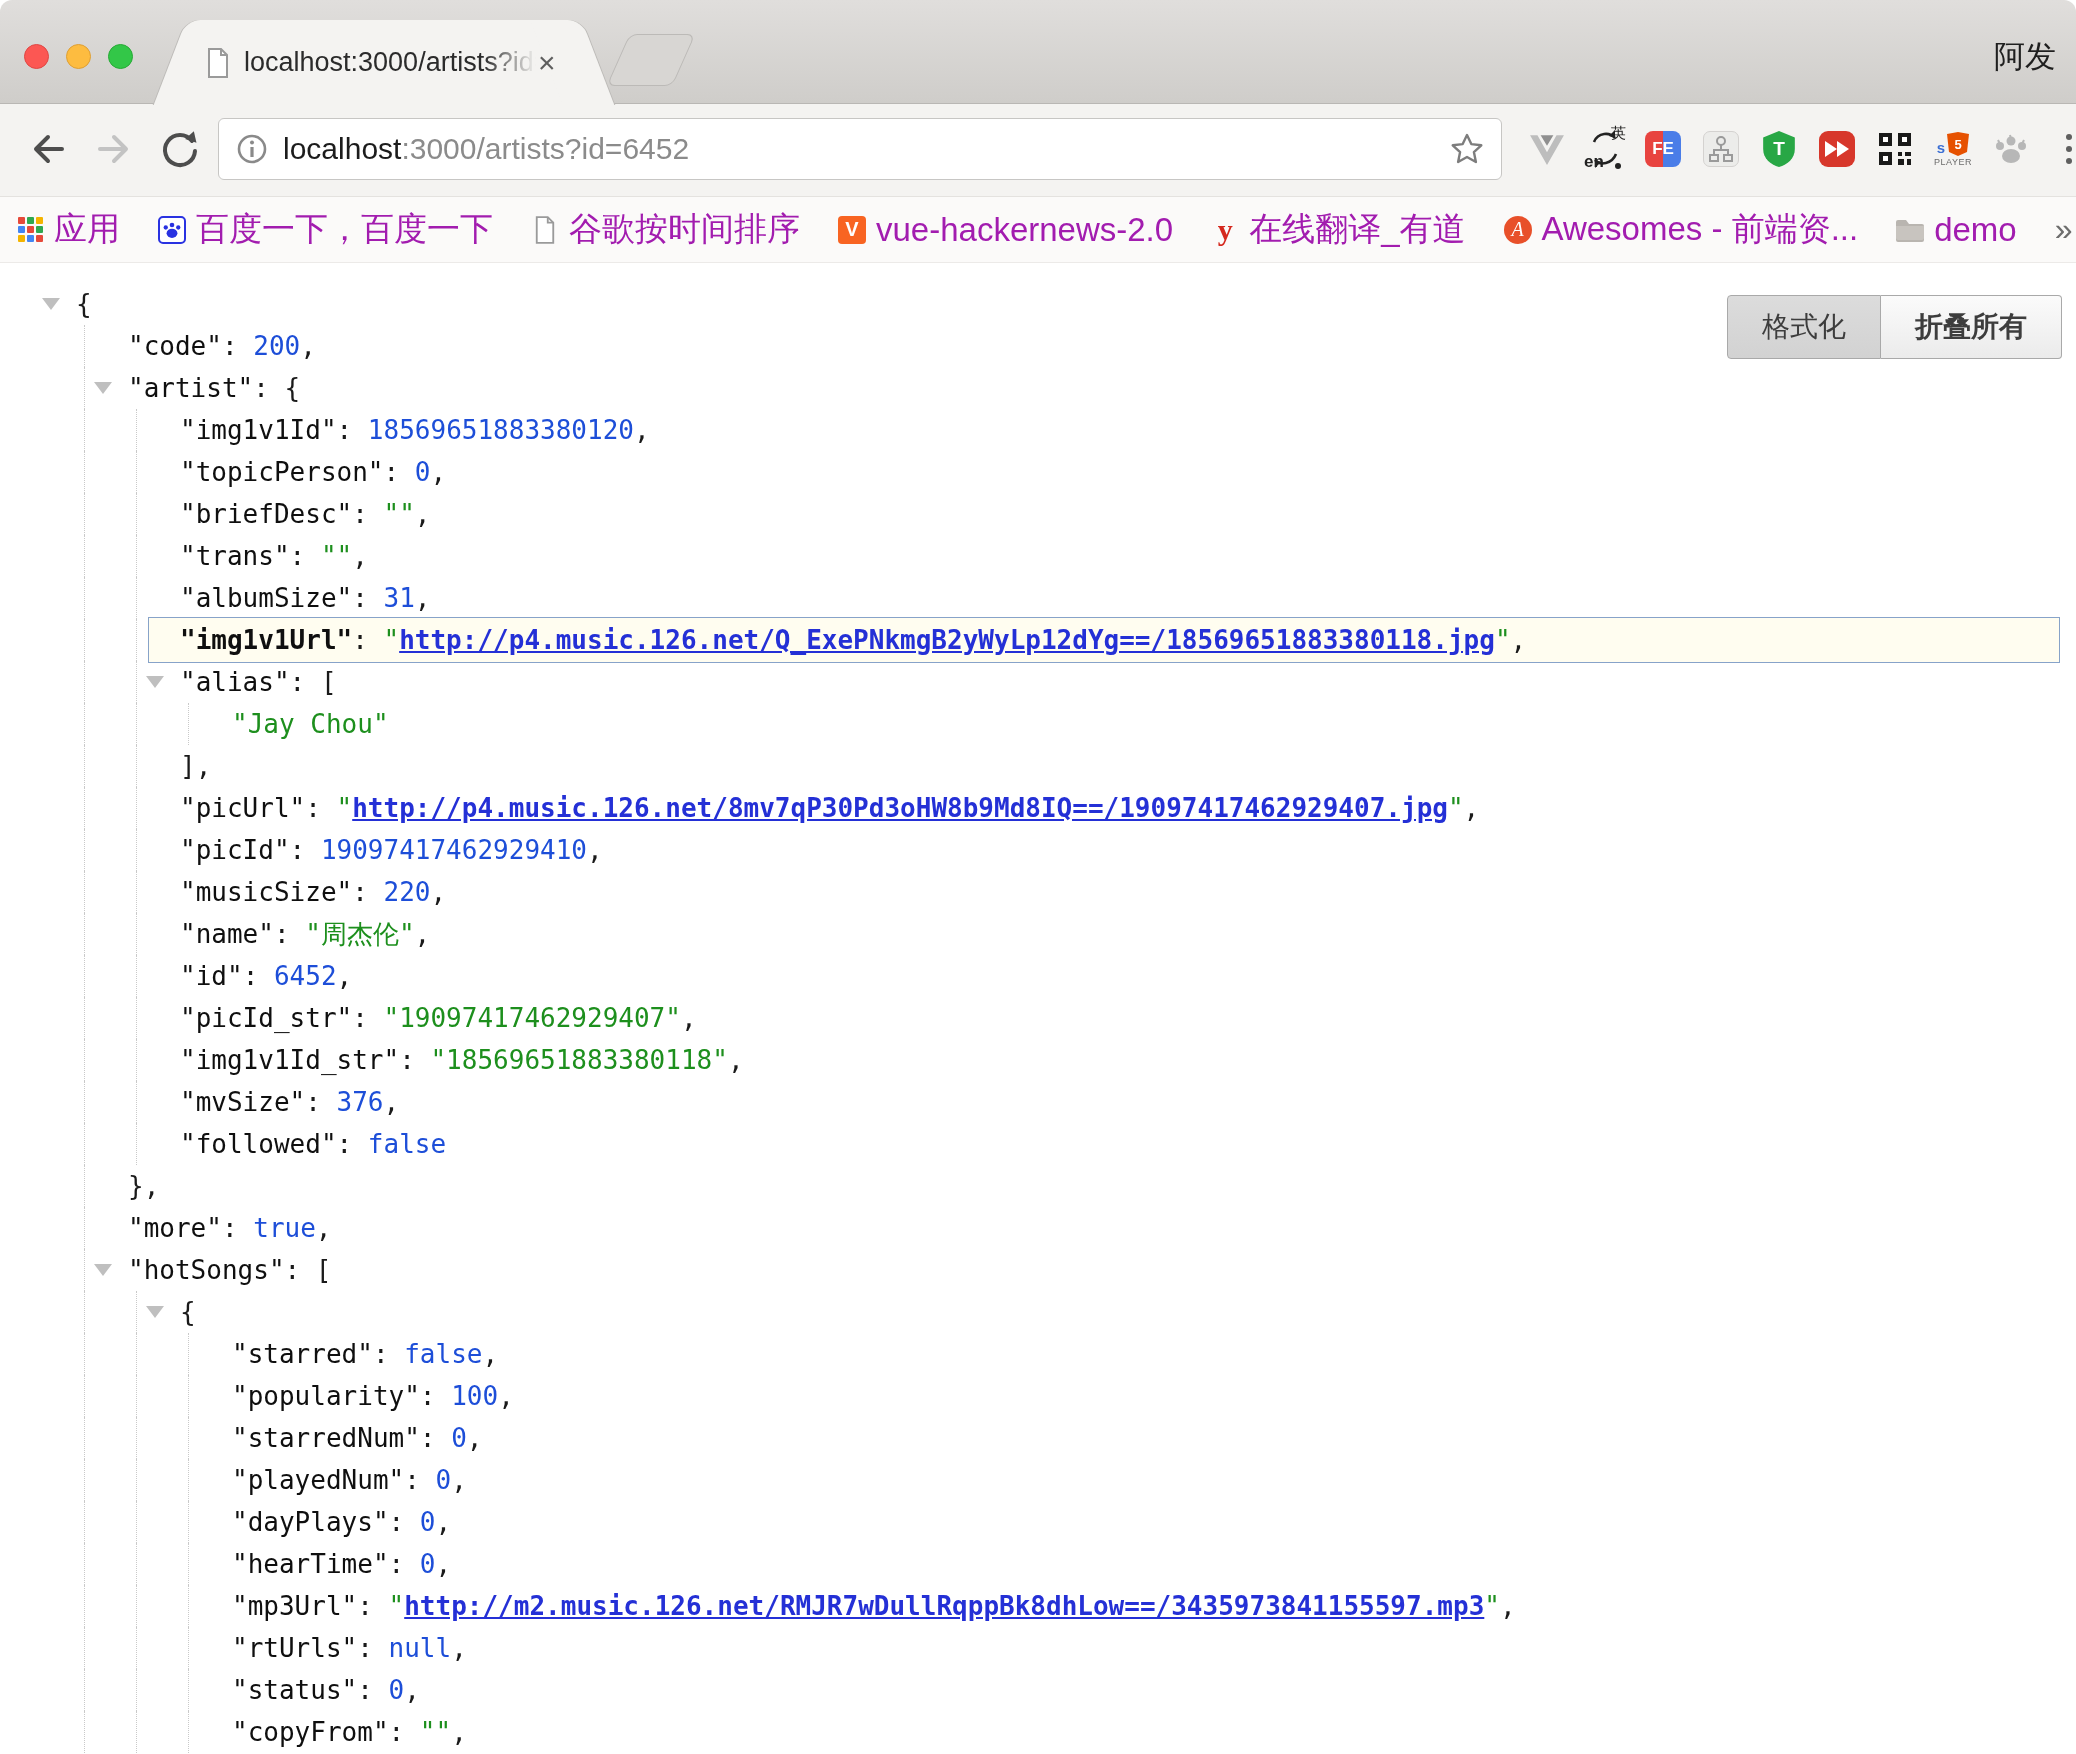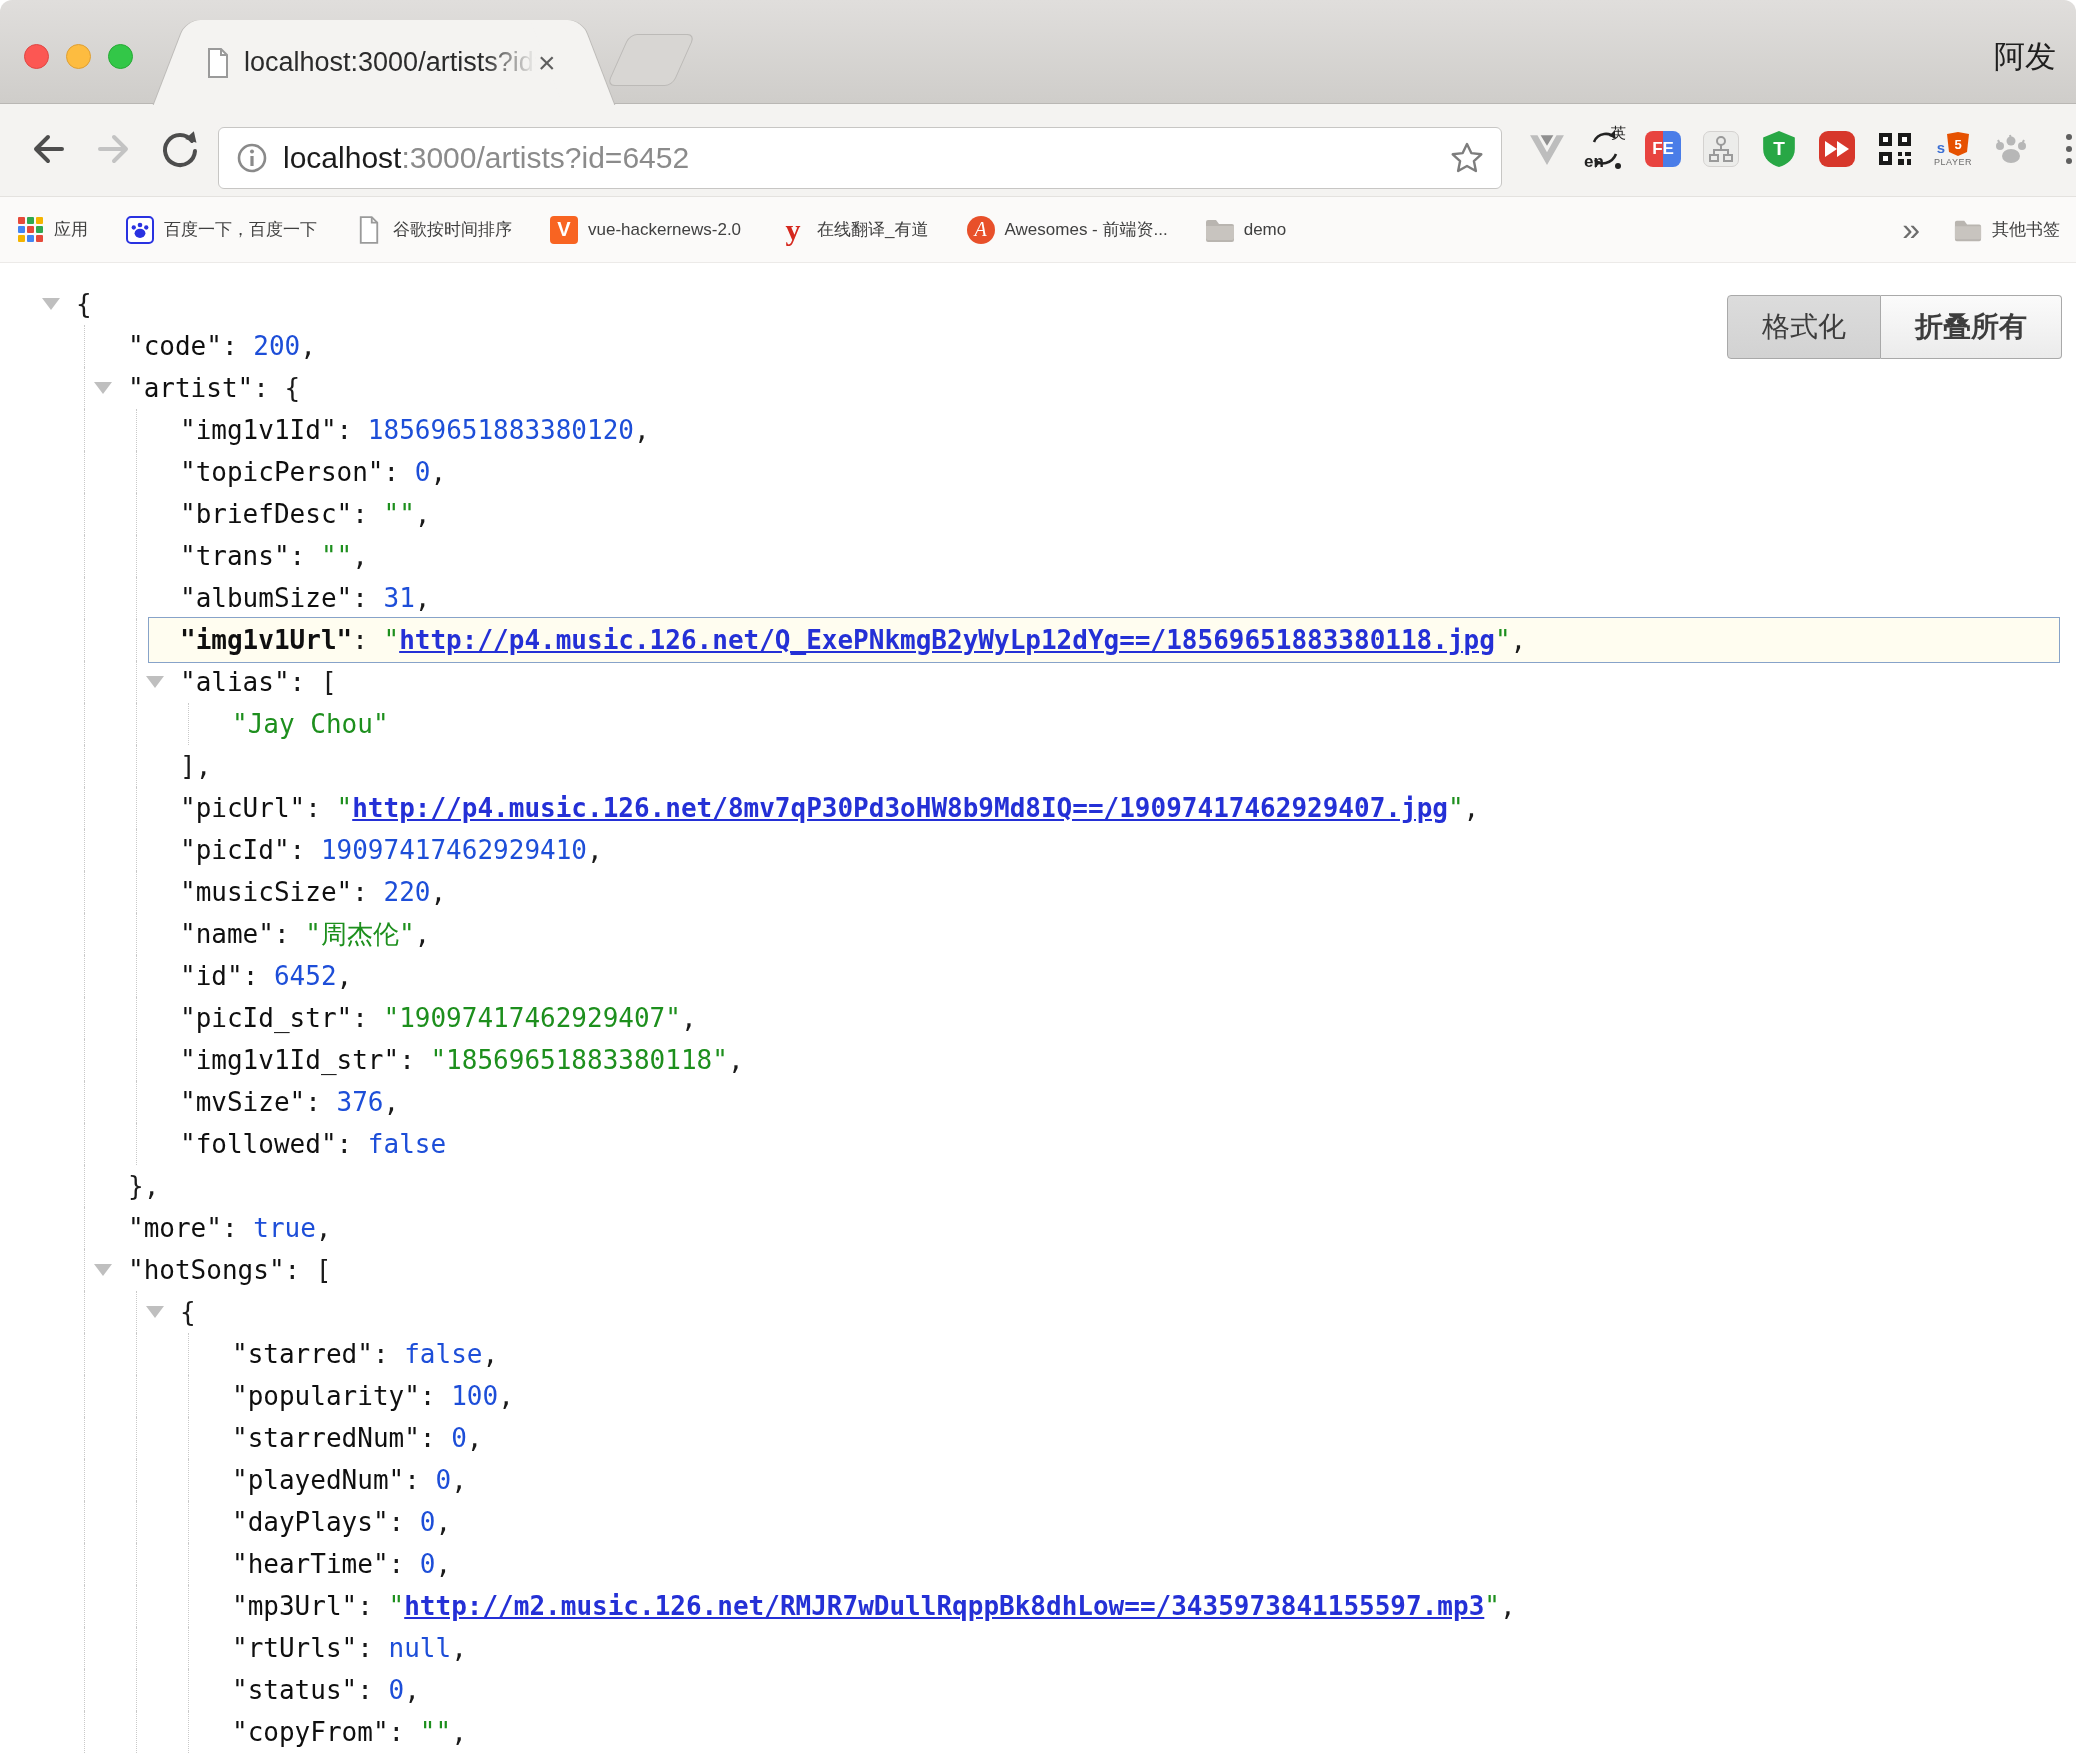--- a/index.html
+++ b/index.html
@@ -24,21 +24,21 @@
                mask-image:linear-gradient(90deg,#000 82%,transparent 100%); }
   .tab-close { font-size:30px; color:#5f5f5f; margin-left:2px; line-height:1; cursor:default; }
   .newtab { position:absolute; left:618px; top:34px; width:66px; height:52px; background:#d8d6d3; border:1px solid #bcbab7;
             transform:skewX(-24deg); border-radius:8px; }
   .profile { position:absolute; right:20px; top:36px; font-size:31px; color:#1f1f1f; }
 
   
   .toolbar { position:relative; height:93px; background:#f4f3f1; border-bottom:1px solid #e4e2df; }
   .nav-ic { position:absolute; top:23px; width:44px; height:44px; }
   .omnibox { position:absolute; left:218px; top:14px; width:1284px; height:62px; background:#fff;
-             border:1px solid #c7c6c4; border-radius:6px; display:flex; align-items:center; padding:0 16px;margin-top:9px; }
+             border:1px solid #c7c6c4; border-radius:6px; display:flex; align-items:center; padding:0 16px; }
   .url { font-size:30px; white-space:nowrap; margin-left:14px; flex:1; }
   .url .host { color:#1c1c1c; }
   .url .rest { color:#8b8b8b; }
   .ext-row { position:absolute; left:1528px; top:24px; display:flex; align-items:center; gap:20px; }
   .ext { width:38px; height:42px; position:relative; display:flex; align-items:center; justify-content:center; }
 
   .fe-badge { width:36px; height:36px; border-radius:8px; background:linear-gradient(90deg,#e8433f 50%,#4a7de8 50%);
               color:#fff; font-weight:bold; font-size:17px; display:flex; align-items:center; justify-content:center; }
   .ff-badge { width:36px; height:36px; border-radius:9px; background:#d7372b; position:relative; }
   .ff-badge i { position:absolute; top:10px; width:0; height:0; border-top:8px solid transparent; border-bottom:8px solid transparent; border-left:12px solid #fff; }
@@ -52,21 +52,21 @@
   .player-s { color:#3b6fd4; font-size:15px; font-weight:bold; margin-right:2px; }
   .player-label { font-size:9px; color:#6b6b6b; letter-spacing:.5px; margin-top:1px; }
   .menu-dots { display:flex; flex-direction:column; gap:6px; padding:4px 10px; }
   .menu-dots i { width:6px; height:6px; border-radius:50%; background:#5f5f5f; }
 
   
   .bookmarks { position:relative; height:66px; background:#fbfaf9; border-bottom:1px solid #eceae8;
                display:flex; align-items:center; padding:0 16px; }
   .bm { display:flex; align-items:center; margin-right:38px; cursor:default; }
   .bm-ic { width:28px; height:28px; display:flex; align-items:center; justify-content:center; margin-right:10px; }
-  .bm-label { font-size:17px; color:#404040; white-space:nowrap; }
+  .bm-label { font-size:33px; color:#a21caf; white-space:nowrap; }
   .bm-right { margin-left:auto; display:flex; align-items:center; }
   .chevron { font-size:32px; color:#6d6d6d; margin-right:34px; }
   .apps-grid { display:grid; grid-template-columns:repeat(3,7px); grid-auto-rows:7px; gap:2px; }
   .apps-grid i { border-radius:1px; }
   .baidu-box { width:28px; height:28px; border:2px solid #2932e1; border-radius:5px; background:#fff;
                display:flex; align-items:center; justify-content:center; }
   .vue-box { width:28px; height:28px; border-radius:4px; background:#f86422; color:#fff; font-weight:bold;
              font-size:20px; display:flex; align-items:center; justify-content:center; }
   .yd { color:#d5281e; font-weight:bold; font-size:30px; font-family:"Liberation Serif",serif; line-height:1; }
   .aw { width:28px; height:28px; border-radius:50%; background:#e8502a; color:#fff; font-style:italic;

